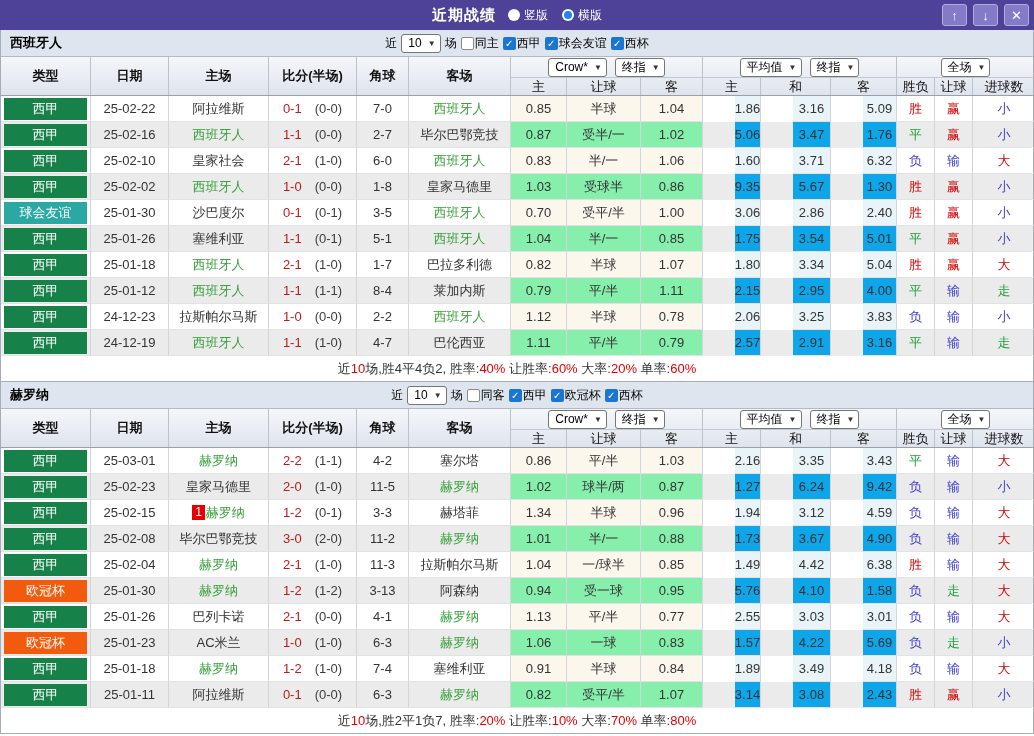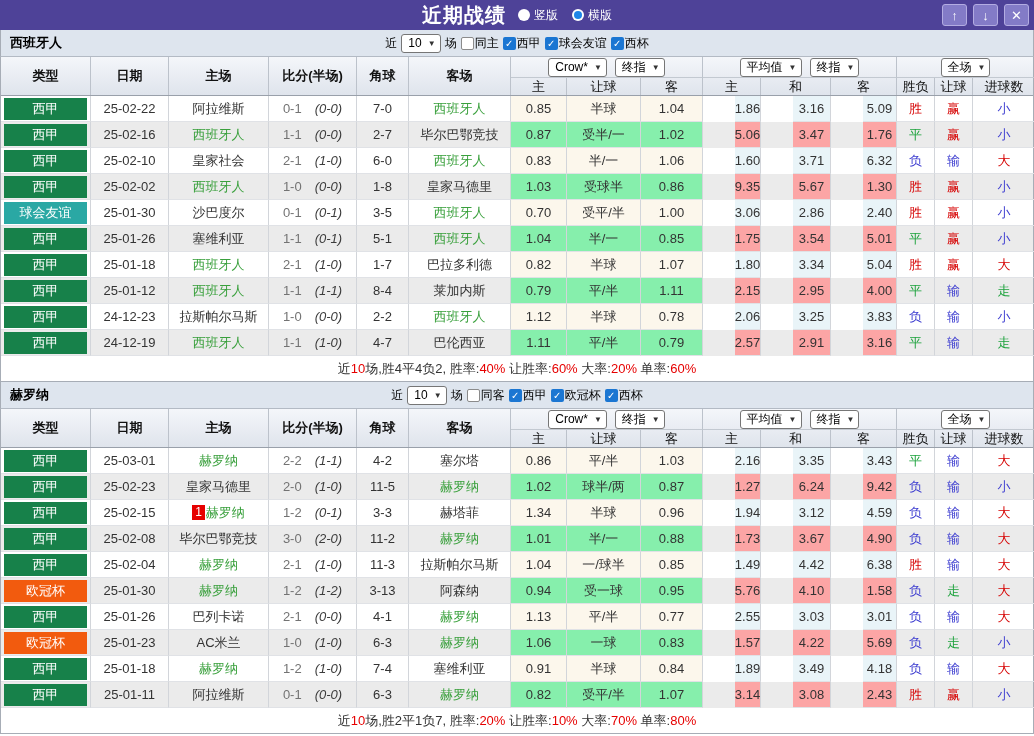--- a/index.html
+++ b/index.html
@@ -7,21 +7,21 @@
   body {
     width:1034px; min-height:736px;
     font-family:"Liberation Sans","DejaVu Sans",sans-serif;
     color:#333; font-size:13px;
   }
   .panel { width:1034px; }
 
   
   .titlebar { height:30px; background:#4e4298; display:flex; align-items:center; position:relative; color:#fff; }
   .title-center { flex:1; display:flex; justify-content:center; align-items:center; gap:12px; }
-  .app-title { font-size:20px; font-weight:bold; letter-spacing:1px;text-align:right; }
+  .app-title { font-size:15px; font-weight:bold; letter-spacing:1px;text-align:right; }
   .radio-group { display:flex; align-items:center; gap:14px; font-size:12px; }
   .radio-item { display:flex; align-items:center; gap:4px; cursor:pointer; }
   .radio { width:12px; height:12px; border-radius:50%; background:#fff; display:inline-block; position:relative; }
   .radio.sel::after { content:""; position:absolute; left:2px; top:2px; width:8px; height:8px; border-radius:50%; background:#1f86e8; }
   .tb-buttons { position:absolute; right:5px; top:4px; display:flex; gap:6px; }
   .tb-btn { width:25px; height:22px; background:#837bc7; border:1px solid #b3ace2; border-radius:3px;
             color:#fff; font-weight:bold; font-size:13px; display:flex; align-items:center; justify-content:center; cursor:pointer; }
 
   
   .filter-row { height:27px; background:#dee5ee; display:flex; align-items:center; position:relative;
@@ -54,30 +54,30 @@
   .th.sub { font-size:13px; }
 
   .tr { height:26px; font-size:13px; background:#fff; }
   .tr.alt { background:#ebebeb; }
   .td { display:flex; align-items:center; justify-content:center; border-right:1px solid #d2d5da;
         border-bottom:1px solid #e0e2e6; color:#333; overflow:hidden; white-space:nowrap; }
   .td:last-child { border-right:none; }
   .td.g1 { background:#fcf7ec; }
   .td.g2 { background:#e9f4f8;margin-left:32px; }
   .tr.alt .td.g1 { background:#86efac; }
-  .tr.alt .td.g2 { background:#fca5a5; }
+  .tr.alt .td.g2 { background:#0ea5e9; }
 
   .badge { flex:1; margin:2px 3px; height:22px; line-height:22px; text-align:center; color:#fff; font-size:13px; }
   .b-liga { background:#17814a; }
   .b-friendly { background:#2aa8a4; }
   .b-ucl { background:#f25b0e; }
 
   .hl { color:#39a03c; }
-  .ft { color:#737373;text-align:center; }
-  .ht { color:#3c3c3c; margin-left:13px;font-style:italic; }
+  .ft { color:#b91c1c;text-align:center; }
+  .ht { color:#3c3c3c; margin-left:13px; }
   .redcard { display:none; background:#e60000; color:#fff; font-size:12px; line-height:15px; padding:0 3px; margin-right:1px; }
 
   .t-red { color:#d60000; }
   .t-green { color:#1ca23c; }
   .t-blue { color:#3d3dd0; }
 
   .summary { height:26px; display:flex; align-items:center; justify-content:center; font-size:13px;
              border-bottom:1px solid #a7adb6; border-left:1px solid #a7adb6; border-right:1px solid #a7adb6;
              background:#fff; color:#333; white-space:pre; }
   .summary .red { color:#e60000; }

